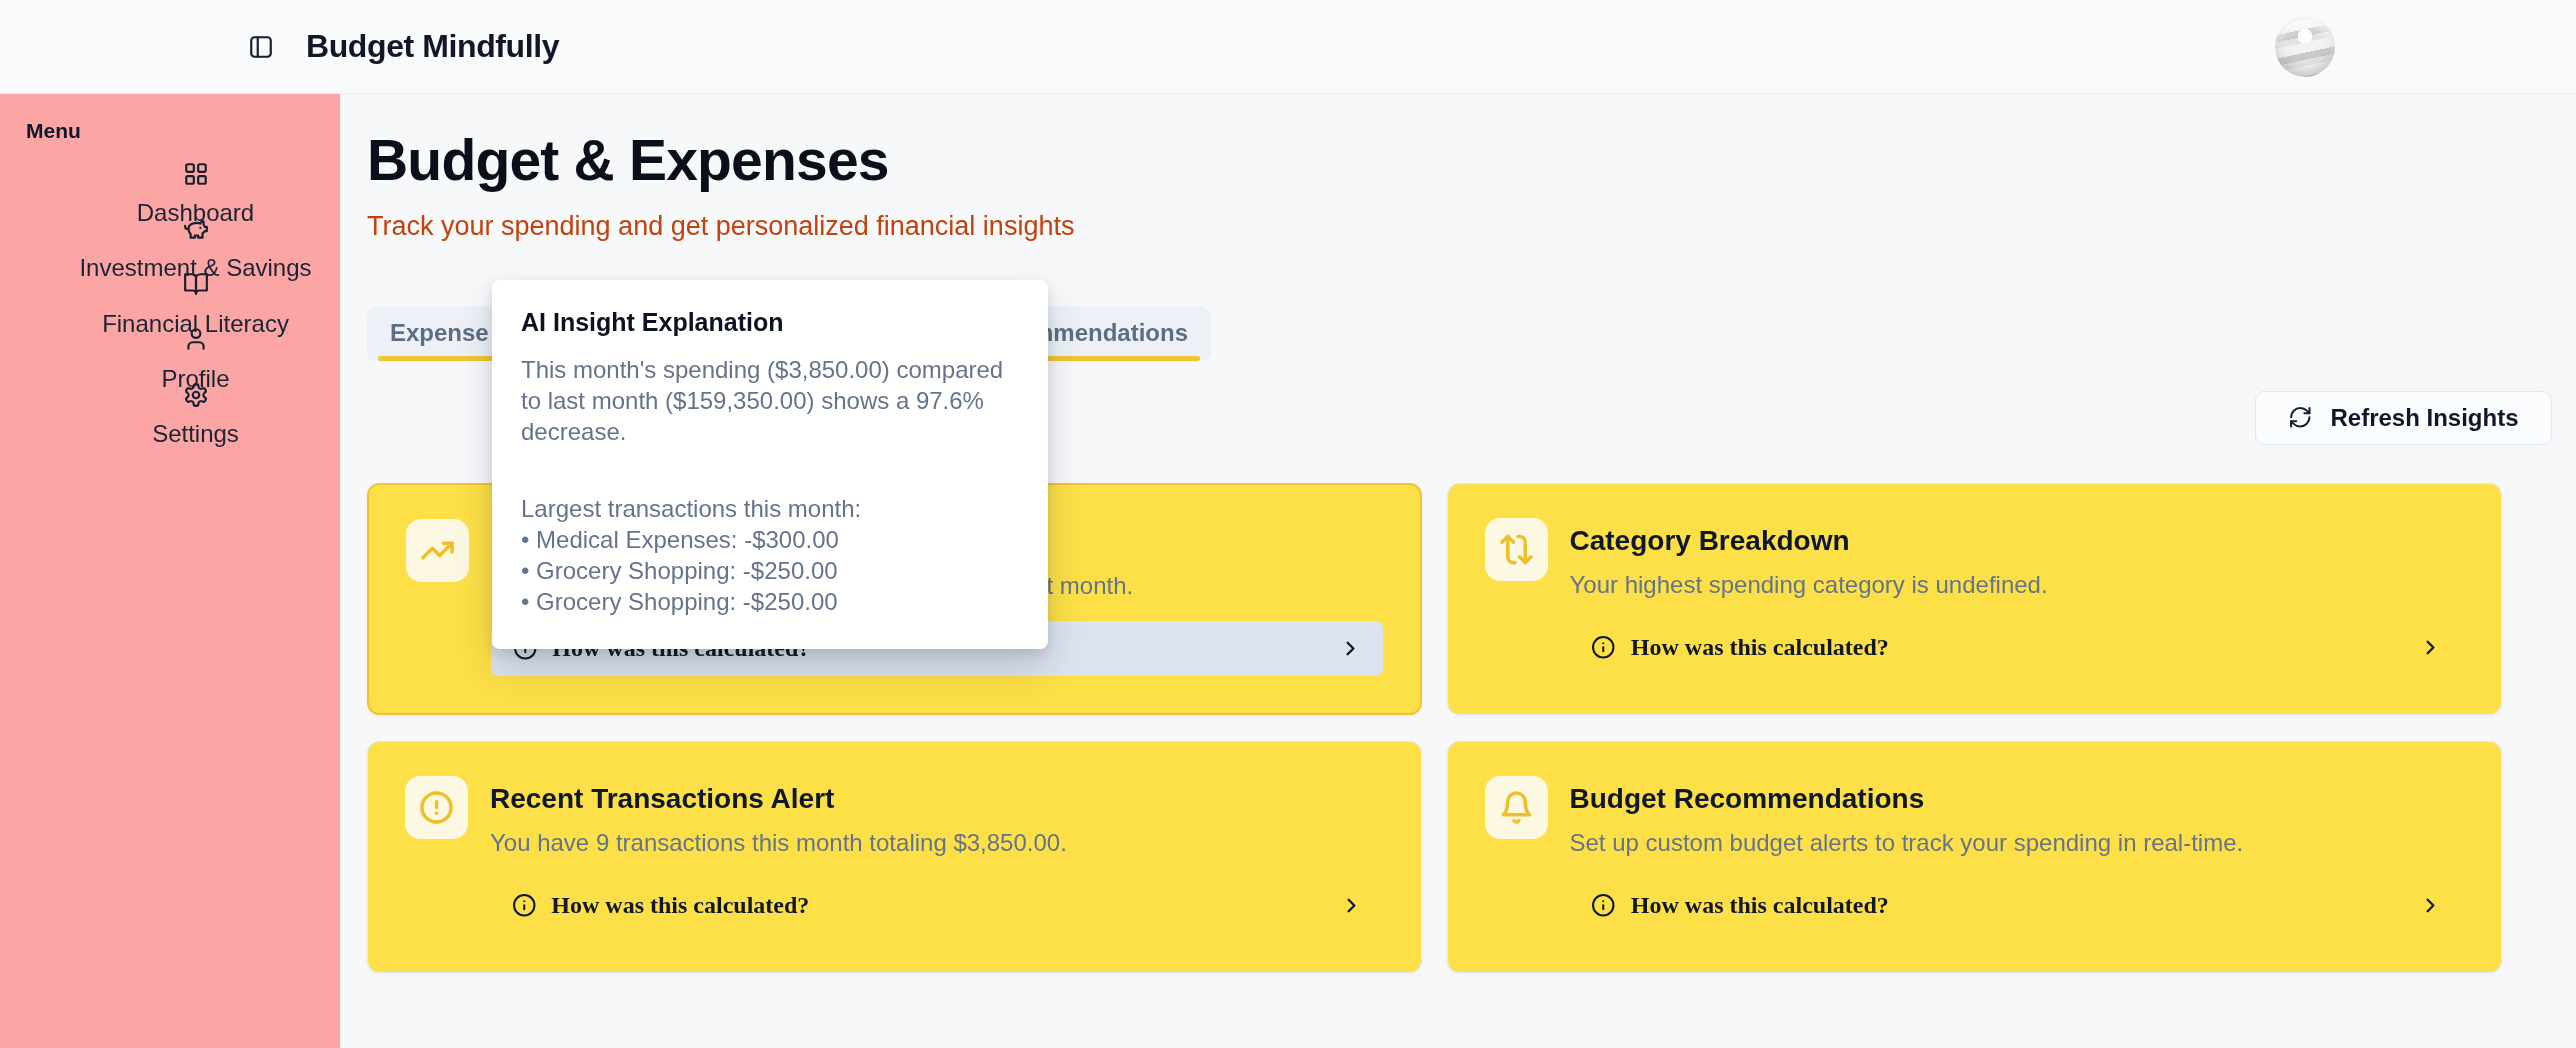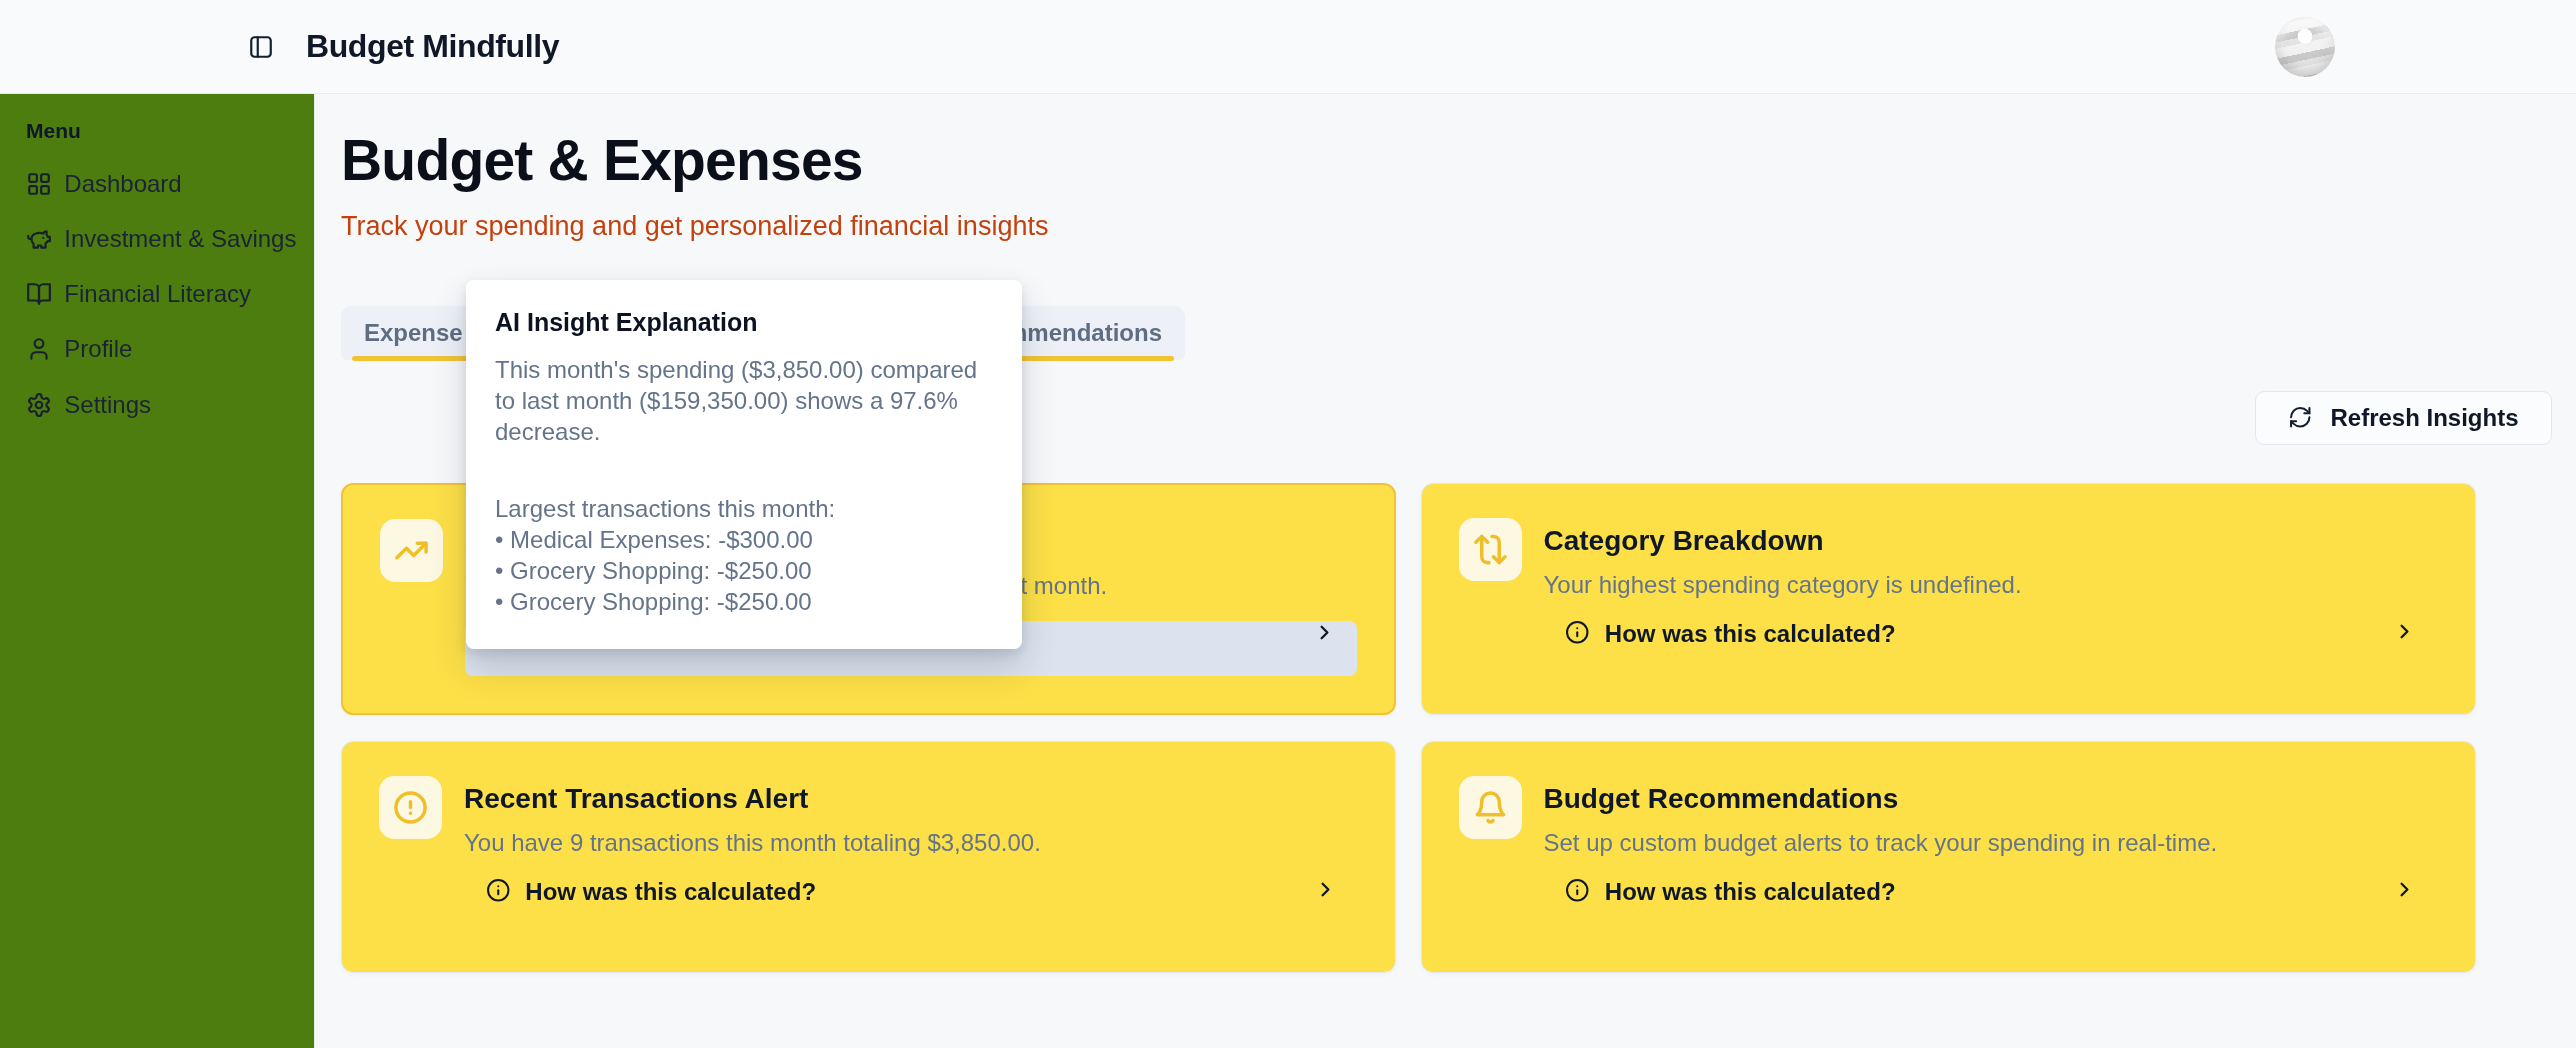--- a/index.html
+++ b/index.html
@@ -24,28 +24,28 @@
       radial-gradient(circle at 50% 32%, #ffffff 0 14%, rgba(255,255,255,0) 15%),
       repeating-linear-gradient(-12deg, #c9c9c9 0 7px, #f2f2f2 7px 17px, #e3e3e3 17px 23px);
     box-shadow: inset 0 -6.1px 10.7px rgba(120,120,120,.35), inset 0 7.7px 9.2px rgba(255,255,255,.8);
   }
 
   
   .shell { display:flex; height:955px; }
 
   
   .sidebar {
-    width:315px; background:#4d7c0f; border-right:1.5px solid #e8ecf2;
+    width:341px; background:#fca5a5; border-right:1.5px solid #e8ecf2;
     padding-top:24.5px; flex:none;
   }
   .menu-label { font-size:21px; font-weight:700; color:#0f172a; margin:0 0 18.4px 26px; }
   .nav-item {
     display:flex; align-items:center; gap:12.3px; height:46px; margin:0 13px 9.2px 13px;
     padding:0 13px; border-radius:10.7px; font-size:24px; font-weight:500; color:#1b2434;
-    cursor:pointer; background:transparent; border:none; width:365px; text-align:left;
+    cursor:pointer; background:transparent; border:none; width:365px; text-align:left;flex-direction:column;
   }
   .nav-item .nav-icon { width:26px; height:26px; color:#17202e; flex:none; }
   .nav-item.active { background:#20454e; color:#ffffff; font-weight:700; }
   .nav-item.active .nav-icon { color:#ffffff; }
 
   
   .main { flex:1; position:relative; padding:34px 24.5px 0 26px; }
   .page-title { font-size:57px; line-height:1.15; font-weight:700; color:#0a0f1a; letter-spacing:-0.8px; }
   .page-subtitle { margin-top:17px; font-size:27px; color:#c2410c; }
 
@@ -77,23 +77,23 @@
   .card.accent { border:2.3px solid #f2c234; }
   .icon-tile {
     width:63px; height:63px; border-radius:15.3px; background:#fdf8e2; flex:none;
     display:flex; align-items:center; justify-content:center; color:#efbf2a;
   }
   .icon-tile svg { width:35px; height:35px; }
   .card-body { flex:1; min-width:0; padding-top:6.1px; }
   .card-title { font-size:28px; font-weight:700; color:#0f172a; line-height:1.2; }
   .card-message { margin-top:12.3px; font-size:24px; color:#64748b; line-height:1.25; white-space:nowrap; overflow:hidden; }
   .calc-row {
-    margin-top:20px; height:55px; border-radius:7.7px; display:flex; 
+    margin-top:20px; height:55px; border-radius:7.7px; display:flex; align-items:center;
     padding:0 21.5px; gap:15.3px; cursor:pointer; background:transparent; border:none; width:100%;
-    font-family:Liberation Sans, sans-serif;
+    font-family:Liberation Serif, serif;
   }
   .calc-row.highlight { background:#dce3ee; }
   .calc-row .info-ic { width:24.5px; height:24.5px; color:#101828; flex:none; }
   .calc-label { font-size:24px; font-weight:700; color:#101828; flex:1; text-align:left; }
   .calc-row .chev-ic { width:23px; height:23px; color:#101828; flex:none; }
 
   
   .tooltip {
     position:absolute; left:151px; top:186px; width:556px; z-index:50;
     background:#ffffff; border-radius:7.7px; padding:28px 29px 32px 29px;

